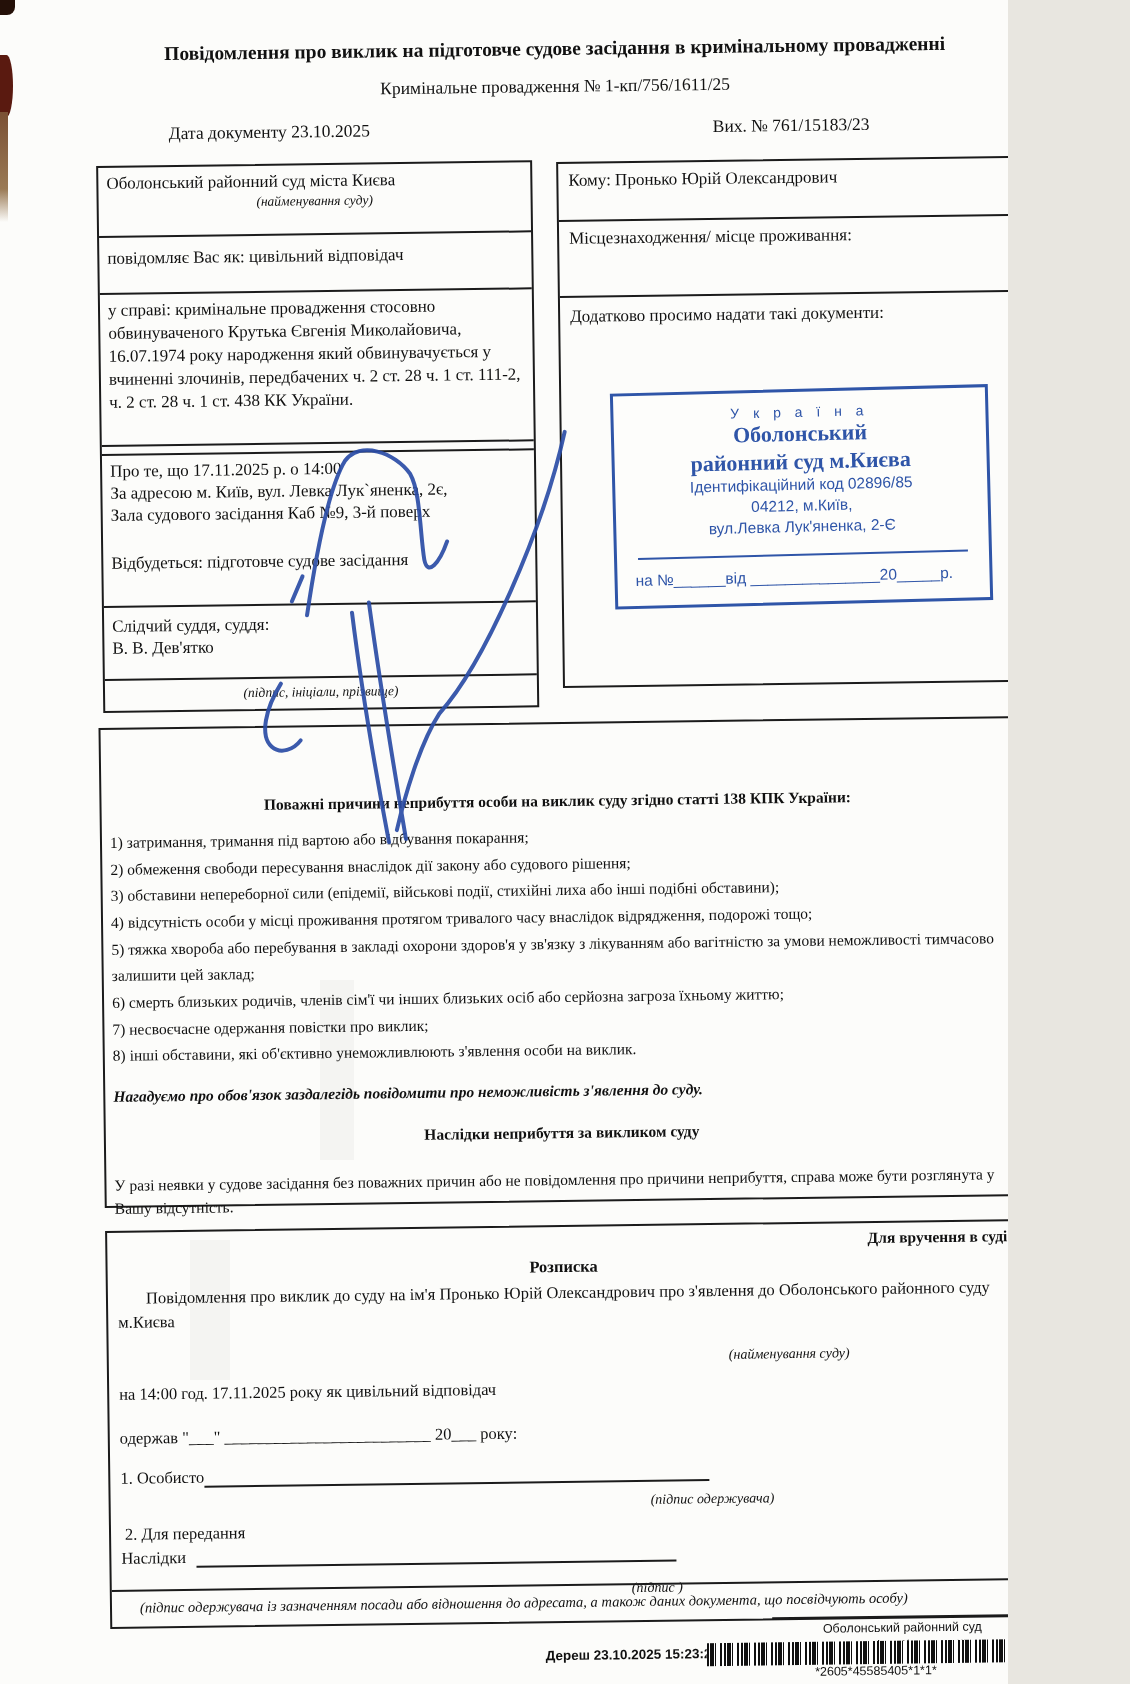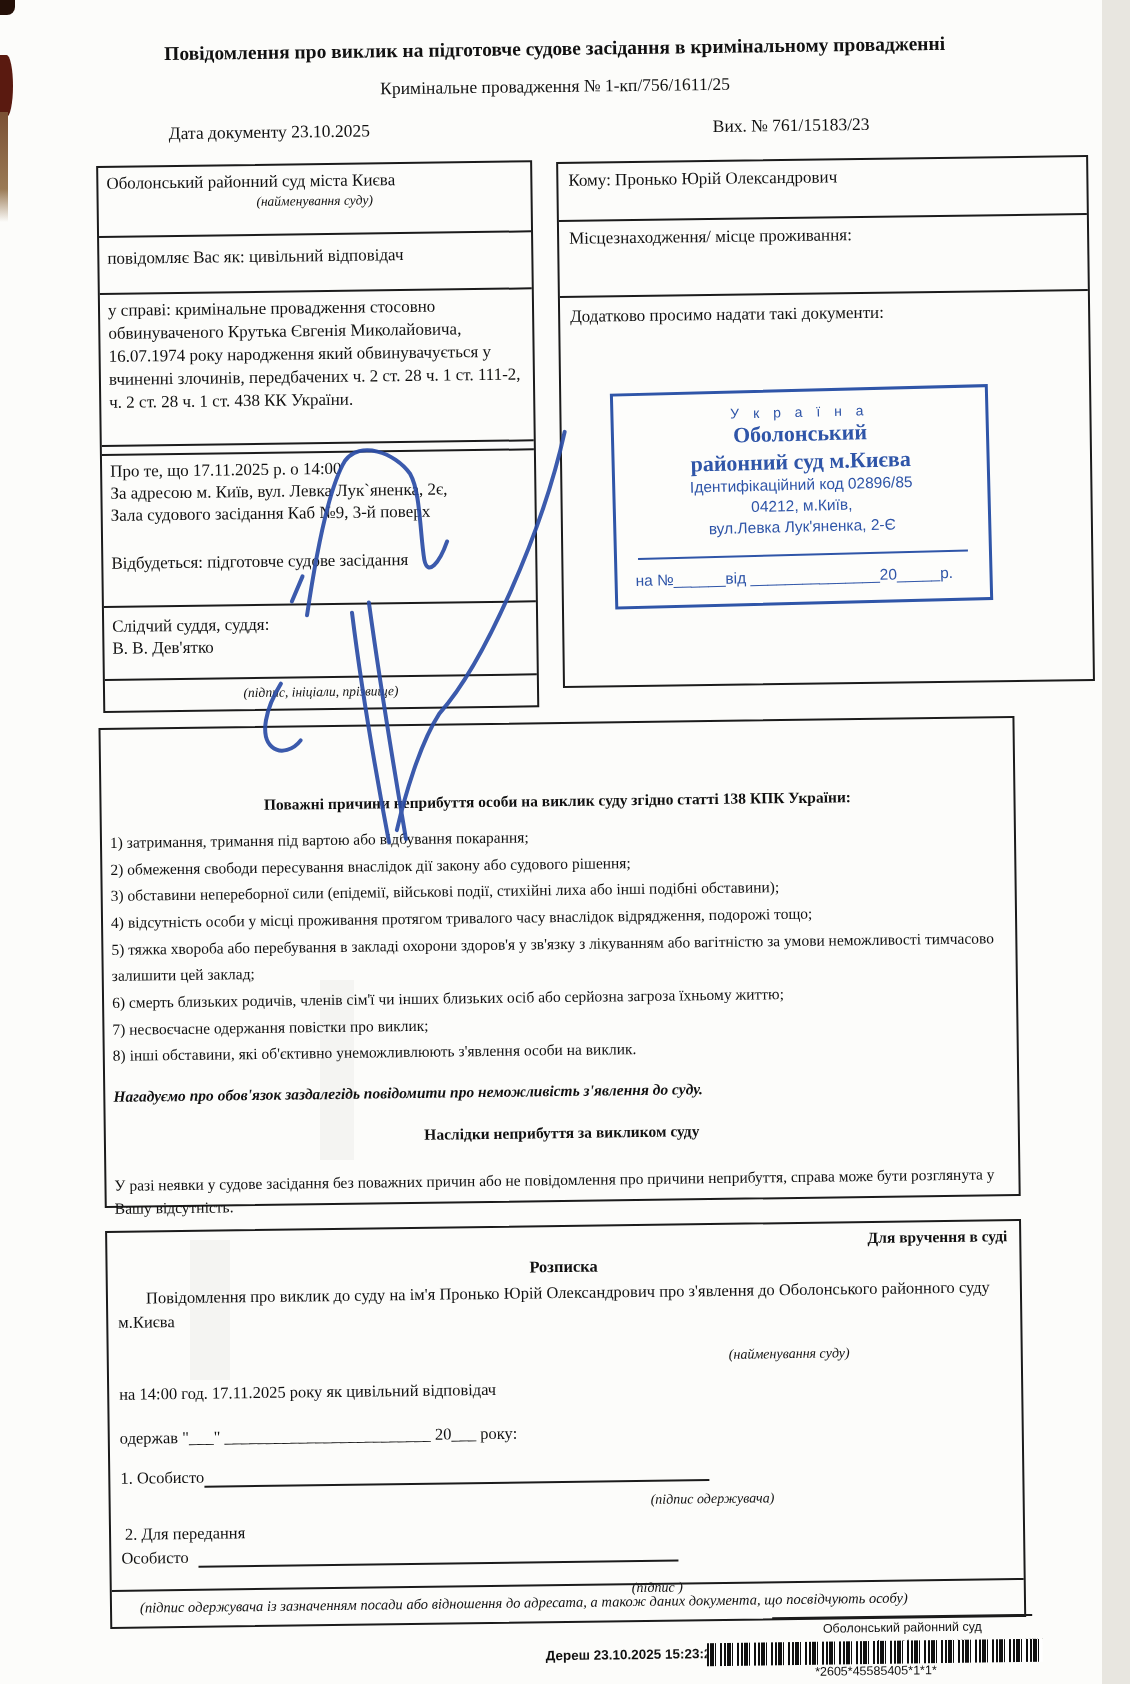--- a/index.html
+++ b/index.html
@@ -1,16 +1,16 @@
 <!DOCTYPE html>
 <html><head>
 <meta charset="utf-8">
 <style>
   html,body{margin:0;padding:0;background:#e8e6e0;}
-  .page{position:relative;width:1102px;height:1684px;background:#fcfcfa;overflow:hidden;
+  .page{position:relative;width:1008px;height:1684px;background:#fcfcfa;overflow:hidden;
         font-family:"Liberation Serif",serif;color:#111;text-decoration:underline;}
   .tilt{position:absolute;left:0;top:0;width:1130px;height:1684px;transform:rotate(-0.75deg);transform-origin:560px 840px;}
   
   .corner-mark{position:absolute;left:0;top:0;width:15px;height:15px;background:#241008;border-radius:0 0 8px 0;}
   .red-blob{position:absolute;left:0;top:55px;width:13px;height:62px;background:#5a1a10;border-radius:0 60% 60% 0;}
   .brown-strip{position:absolute;left:0;top:112px;width:8px;height:110px;
       background:linear-gradient(#7a5034,#9a7a55 70%,rgba(154,122,85,0));}
   .streak{position:absolute;background:rgba(60,60,60,0.04);}
   
   .title{position:absolute;left:0;top:38px;width:1130px;text-align:center;font-weight:bold;font-size:19.5px;}
@@ -172,21 +172,21 @@
       <div class="ccapt">(найменування суду)</div>
       <div class="timeline">на 14:00  год.  17.11.2025  року як цивільний відповідач</div>
       <div class="recvline">одержав  "___" _________________________ 20___  року:</div>
       <div class="pers">
         <span>1. Особисто</span>
         <span class="uline" style="width:505px;"></span>
       </div>
       <div class="pcapt">(підпис одержувача)</div>
       <div class="transfer">2. Для передання</div>
       <div class="secr">
-        <span>Особисто</span>
+        <span>Наслідки</span>
         <span class="uline" style="width:480px;margin-left:10px;"></span>
       </div>
       <div class="scapt">(підпис )</div>
       <div class="bfoot">
         <div class="fcap">(підпис одержувача із зазначенням посади або відношення до адресата, а також даних документа, що посвідчують особу)</div>
       </div>
     </div>
 
     <div class="fcourt">
       <div>Оболонський районний суд</div>

